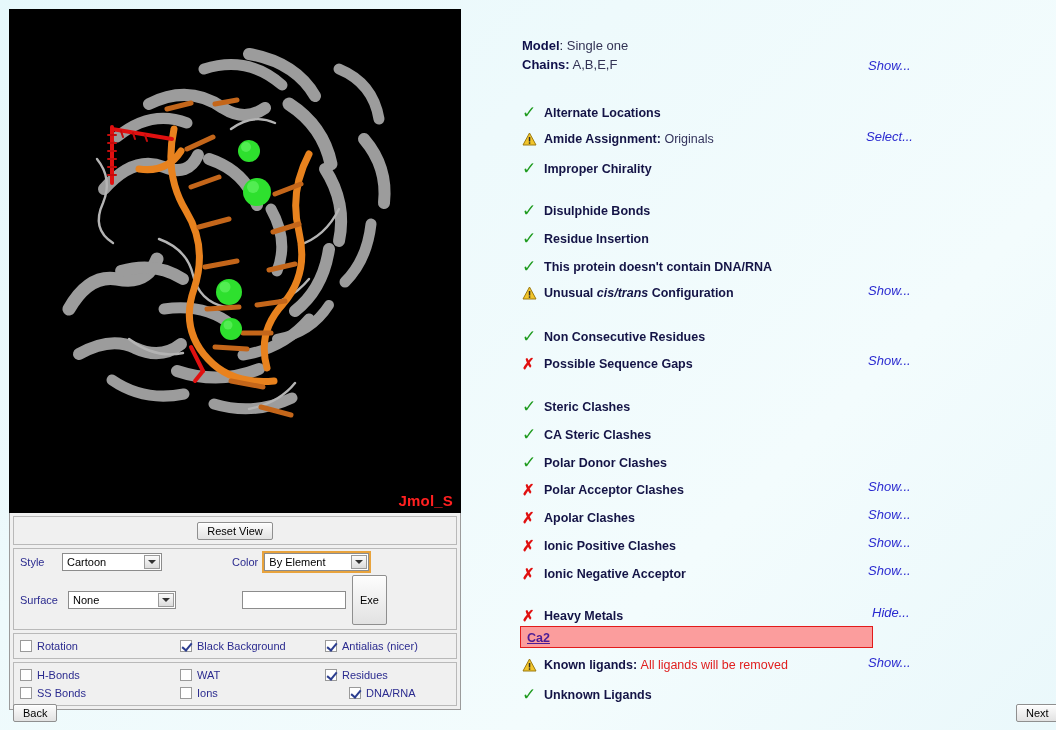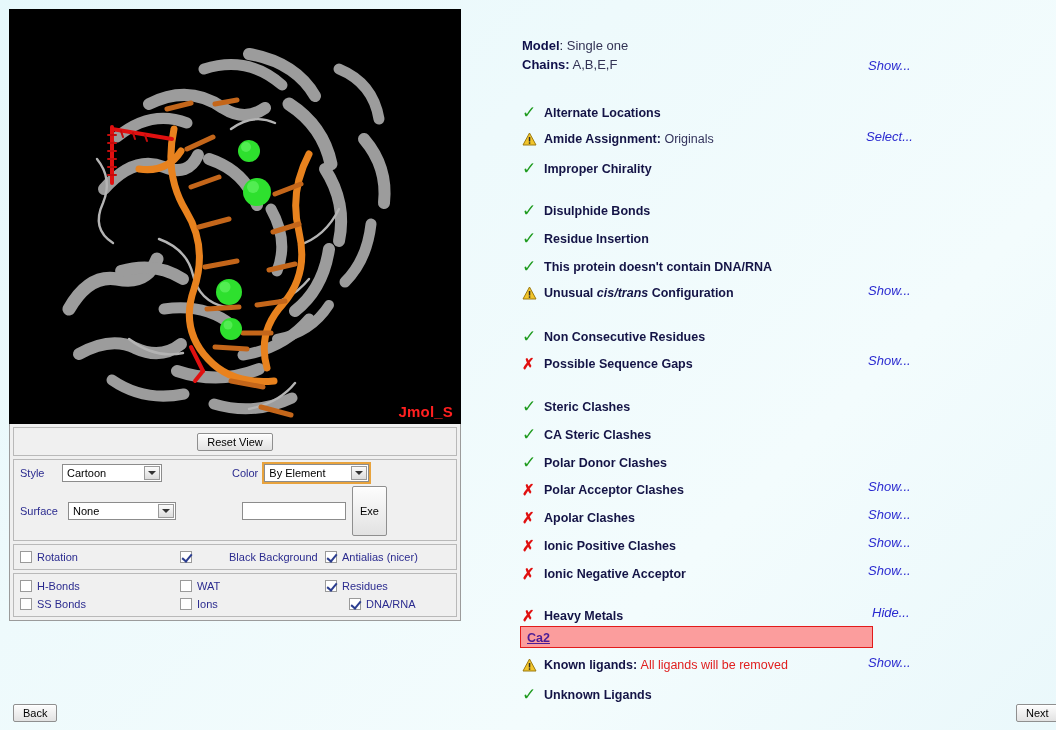--- a/index.html
+++ b/index.html
@@ -11,21 +11,21 @@
     background:linear-gradient(135deg,#e6f8fb 0%, #eefafc 35%, #f3fcfd 70%, #eaf8fb 100%);
     overflow:hidden;
     position:relative;
   }
 
   
   #jmol-panel { position:absolute; left:9px; top:9px; width:452px; }
 
   #jmol-viewer {
     position:relative;
-    width:452px; height:415px;
+    width:452px; height:504px;
     background:#000;
     overflow:hidden;
   }
   #jmol-watermark {
     position:absolute; right:8px; bottom:4px;
     color:#ff2020; font-size:15px; font-weight:bold;
     font-family:"Liberation Sans", sans-serif;
     letter-spacing:.2px;
   }
   .mol-svg { display:block; width:452px; height:445px; }
@@ -303,21 +303,21 @@
         <button class="btn" style="margin-left:6px; padding:18px 7px;">Exe</button>
       </div>
     </div>
 
     <div class="ctl-box" style="padding:6px;">
       <div class="cbrow">
         <div class="cbcell" style="width:160px;">
           <span class="cbox"></span>
           <span>Rotation</span>
         </div>
-        <div class="cbcell" style="width:145px;gap:32px;">
+        <div class="cbcell" style="width:145px;">
           <span class="cbox checked"></span>
           <span>Black Background</span>
         </div>
         <div class="cbcell">
           <span class="cbox checked"></span>
           <span>Antialias (nicer)</span>
         </div>
       </div>
     </div>
 

